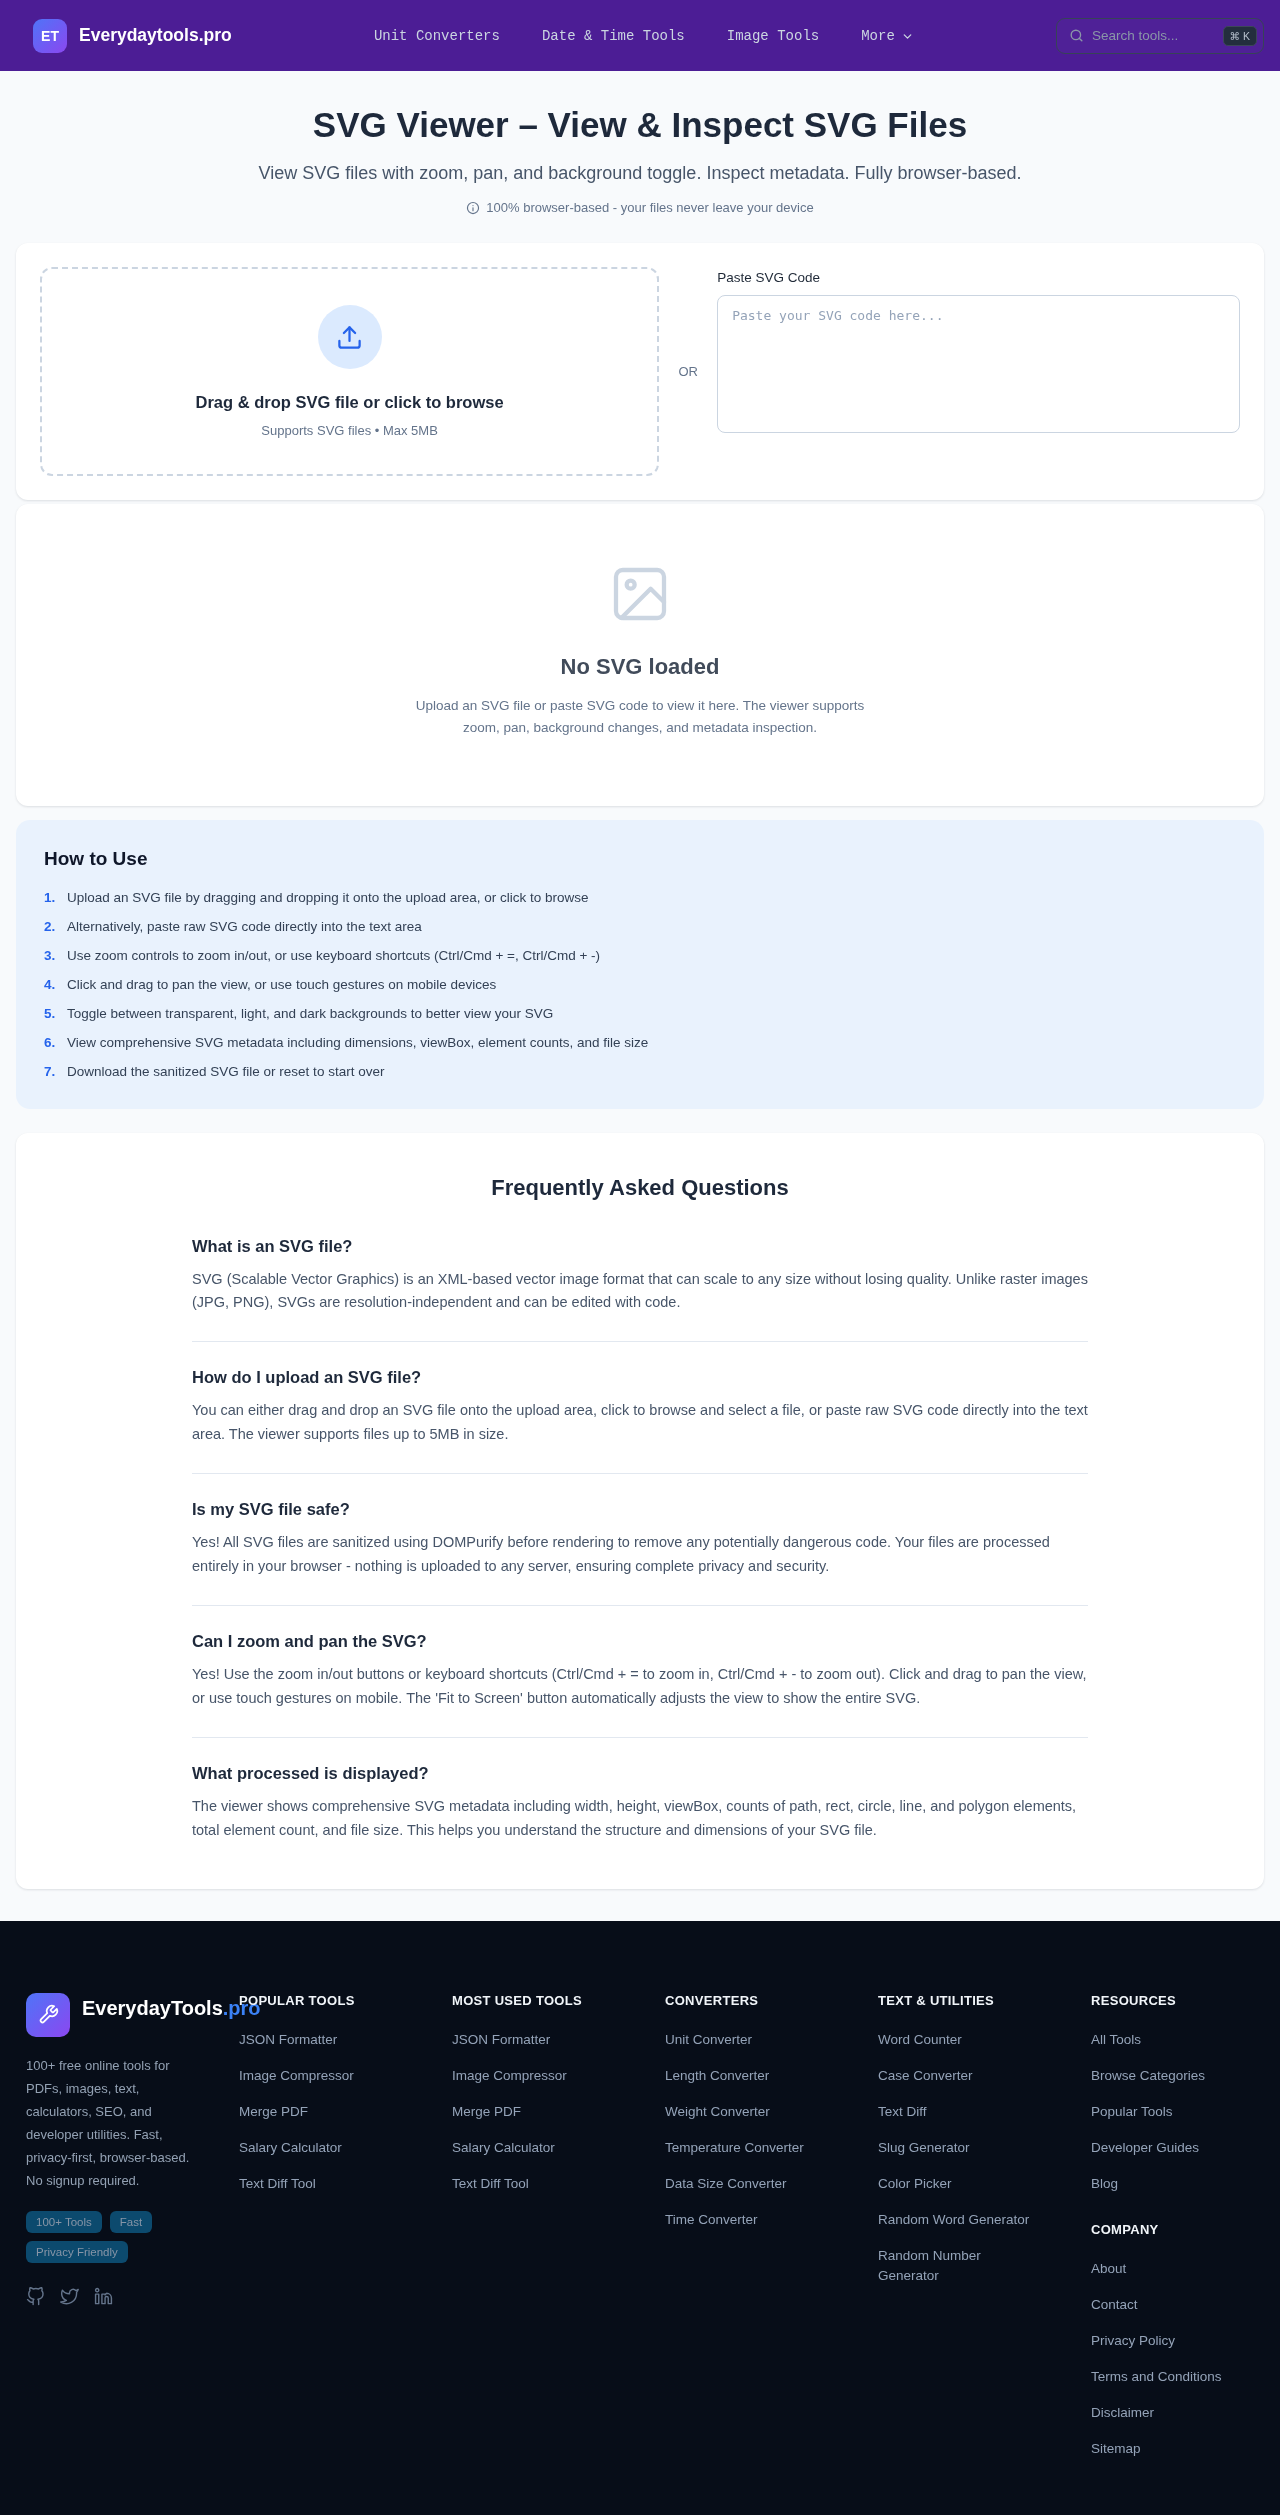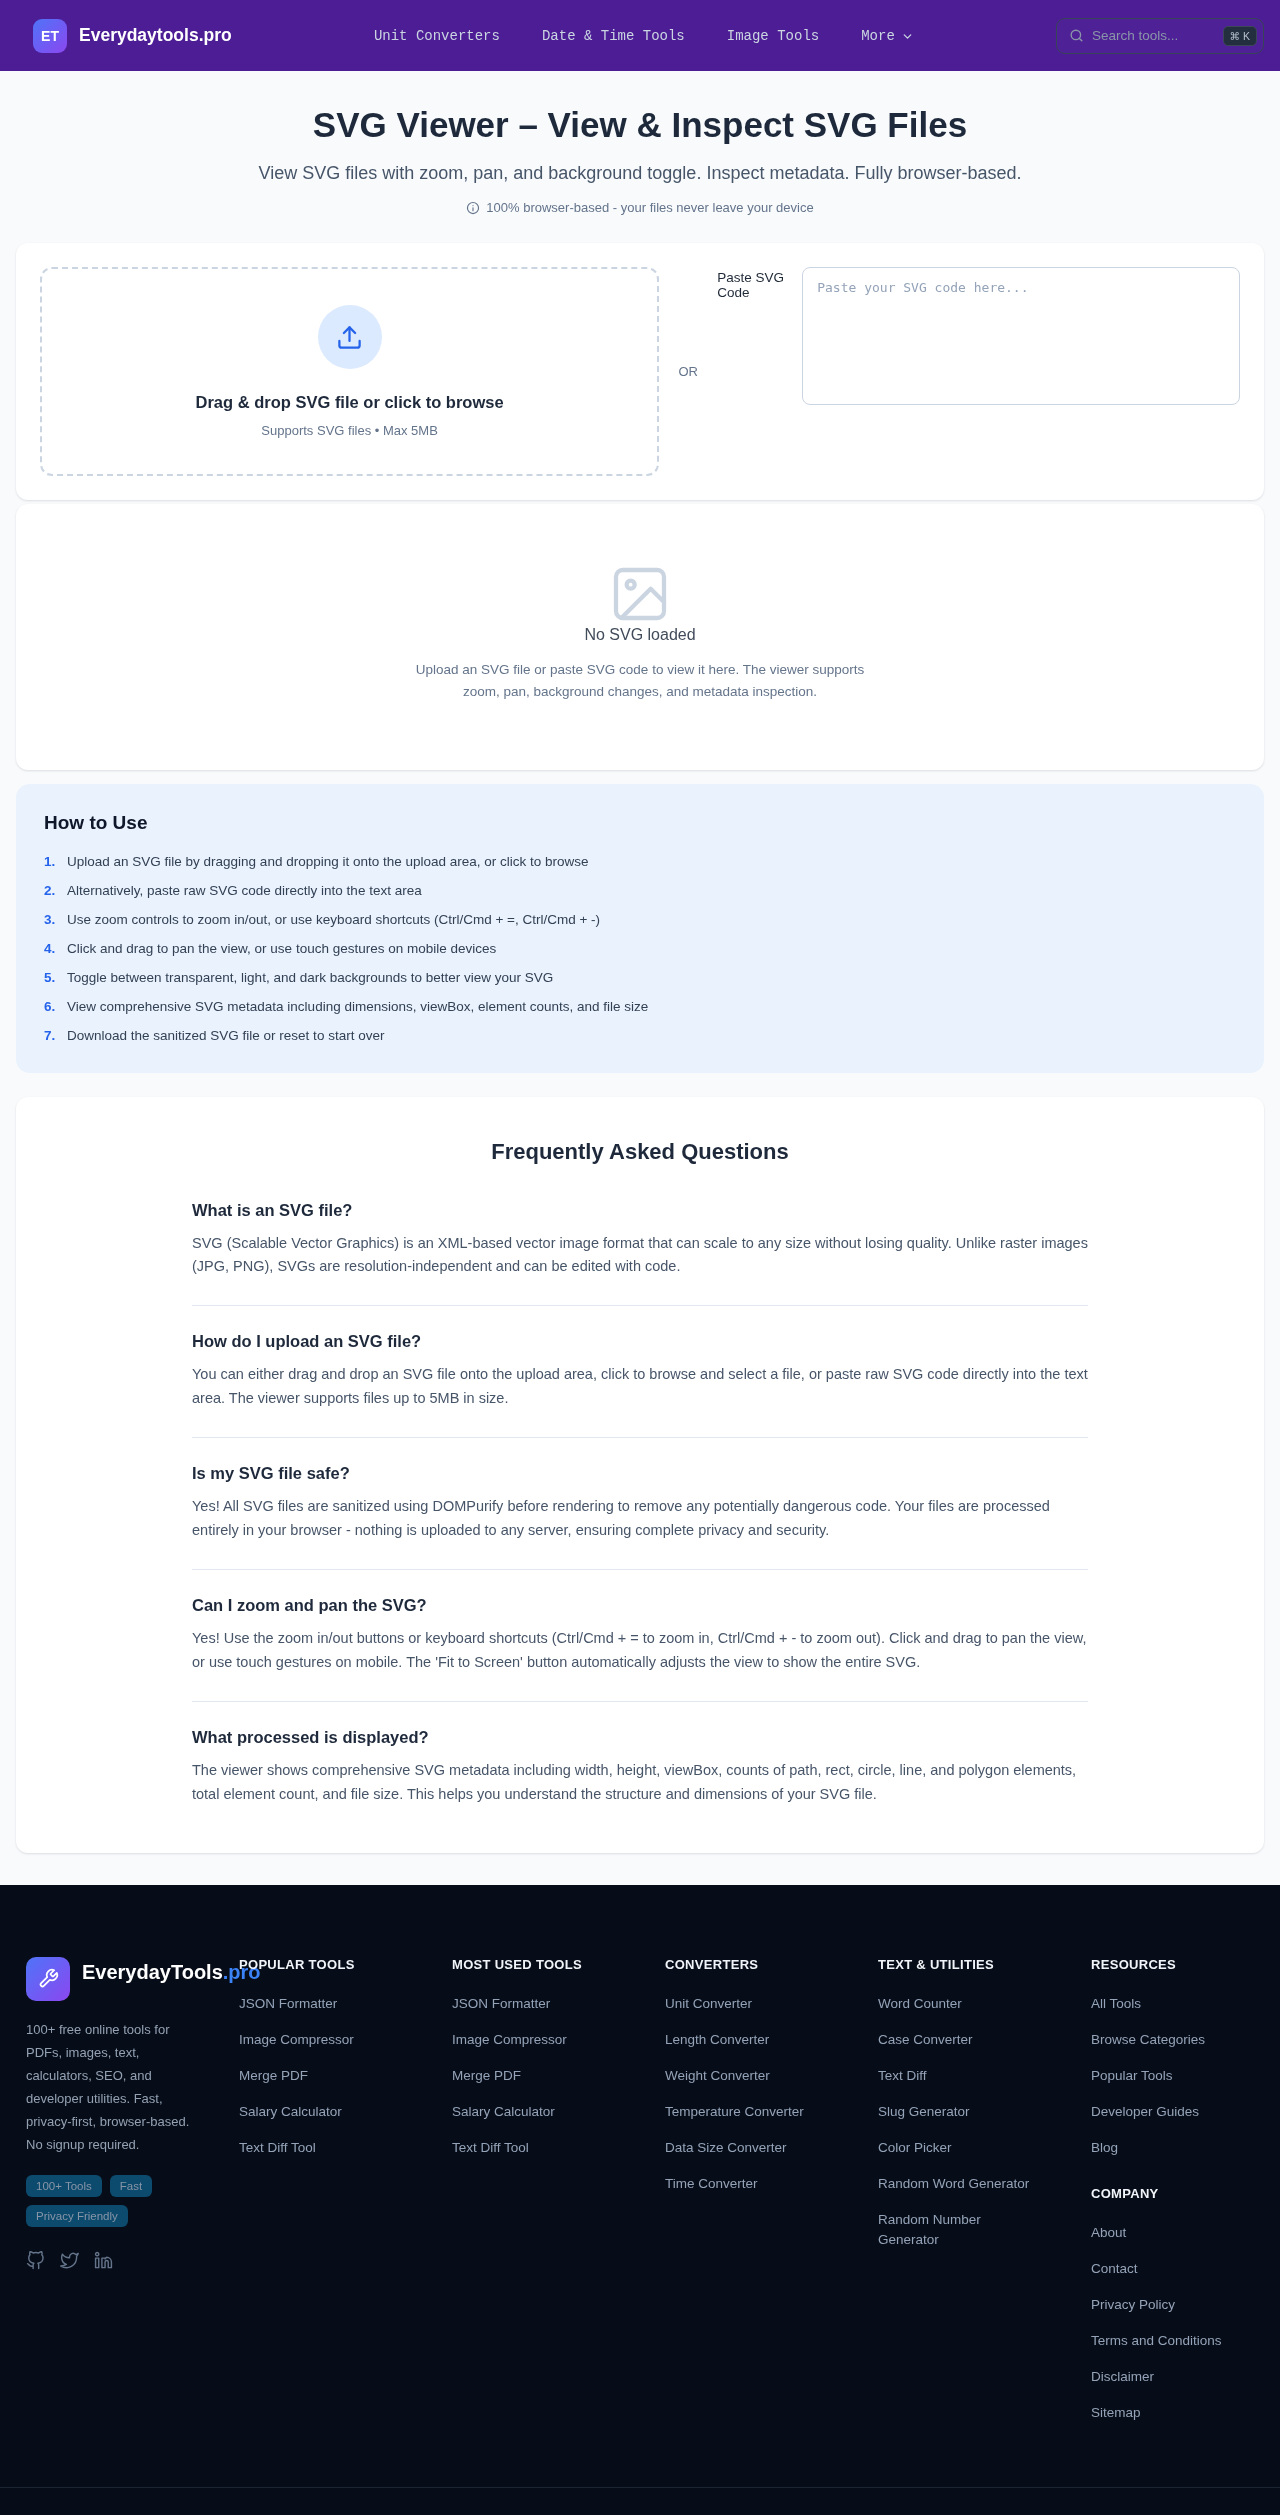--- a/index.html
+++ b/index.html
@@ -71,34 +71,34 @@
   .drop-circle {
     width: 64px; height: 64px; border-radius: 50%;
     background: #dbeafe; color: #2563eb;
     display: flex; align-items: center; justify-content: center;
   }
   .drop-title { margin-top: 24px; font-size: 16.5px; font-weight: bold; color: #1e293b; }
   .drop-hint { margin-top: 11px; font-size: 13px; color: #64748b; }
   .or-divider { width: 58px; display: flex; flex-direction: row; align-items: center; }
   .or-line { width: 1px; flex: 1; background: #e2e8f0; }
   .or-text { font-size: 13px; color: #64748b; padding: 10px 0; }
-  .paste-col { flex: 1; display: flex; flex-direction: row; }
+  .paste-col { flex: 1; display: flex; flex-direction: column; }
   .paste-label { font-size: 13.5px; color: #1f2937; margin: 3px 0 10px; }
   .paste-area {
     height: 138px; width: 100%;
     border: 1px solid #cbd5e1; border-radius: 8px;
     padding: 12px 14px; resize: none;
     font-family: "DejaVu Sans Mono", monospace; font-size: 13px; color: #334155;
     outline: none; background: #fff;
   }
   .paste-area::placeholder { color: #94a3b8; }
 
   .viewer-card { margin-top: 4px; padding: 58px 20px 66px; text-align: center; }
   .viewer-icon { color: #cbd5e1; margin: 0 auto; }
-  .viewer-title { font-size: 16px; font-weight: 400; color: #414b5a; }
+  .viewer-title { margin-top: 28px; font-size: 22px; font-weight: 700; color: #414b5a; }
   .viewer-desc {
     margin: 15px auto 0; max-width: 470px;
     font-size: 13.5px; color: #64748b; line-height: 1.65;
   }
 
   
   .howto {
     margin-top: 14px; background: #e9f2fd; border-radius: 14px;
     padding: 28px 28px 16px;
   }

